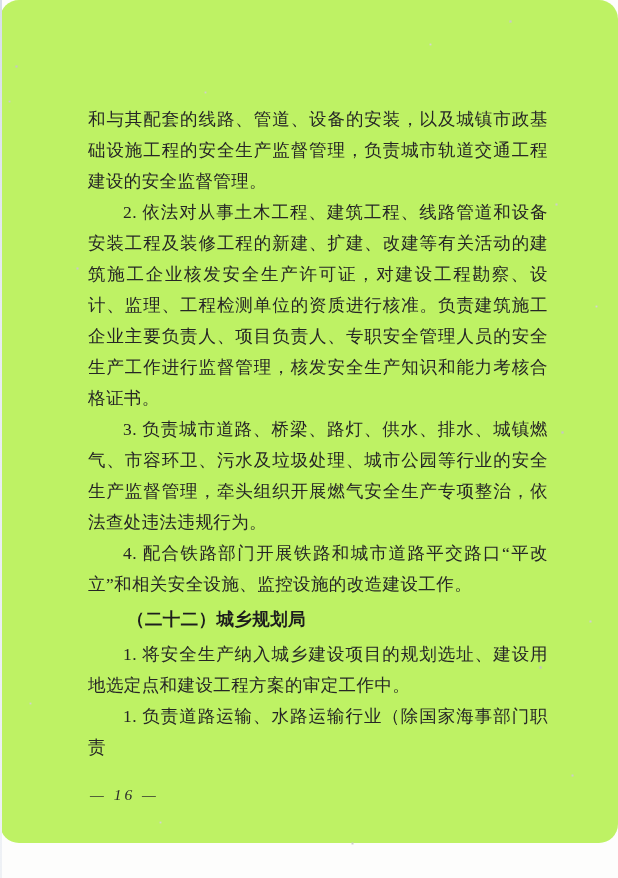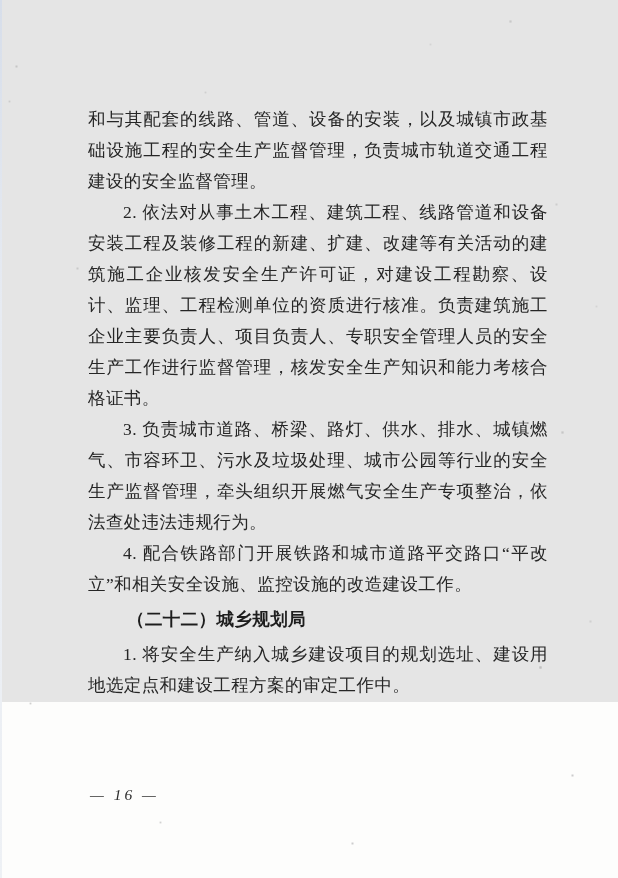--- a/index.html
+++ b/index.html
@@ -6,23 +6,24 @@
     margin: 0;
     padding: 0;
     width: 618px;
     height: 878px;
     background: #fdfdfc;
     overflow: hidden;
   }
   .page {
     position: relative;
     width: 618px;
-    height: 702px;
-    background: #e5e5e5;
+    height: 843px;
+    background: #bef264;
     font-family: "Liberation Serif", "DejaVu Serif", serif;
+    border-radius: 19px;
   }
   
   .left-edge {
     position: absolute;
     left: 0;
     top: 0;
     width: 2px;
     height: 878px;
     background: linear-gradient(180deg, #d7deea 0%, #e7ebf2 35%, #eef1f5 100%);
   }
@@ -95,16 +96,17 @@
   <div class="left-edge"></div>
   <div class="specks"></div>
 
   <main class="text-area">
     <p class="para no-indent">和与其配套的线路、管道、设备的安装，以及城镇市政基础设施工程的安全生产监督管理，负责城市轨道交通工程建设的安全监督管理。</p>
     <p class="para">2. 依法对从事土木工程、建筑工程、线路管道和设备安装工程及装修工程的新建、扩建、改建等有关活动的建筑施工企业核发安全生产许可证，对建设工程勘察、设计、监理、工程检测单位的资质进行核准。负责建筑施工企业主要负责人、项目负责人、专职安全管理人员的安全生产工作进行监督管理，核发安全生产知识和能力考核合格证书。</p>
     <p class="para">3. 负责城市道路、桥梁、路灯、供水、排水、城镇燃气、市容环卫、污水及垃圾处理、城市公园等行业的安全生产监督管理，牵头组织开展燃气安全生产专项整治，依法查处违法违规行为。</p>
     <p class="para">4. 配合铁路部门开展铁路和城市道路平交路口“平改立”和相关安全设施、监控设施的改造建设工作。</p>
     <h3 class="heading">（二十二）城乡规划局</h3>
     <p class="para">1. 将安全生产纳入城乡建设项目的规划选址、建设用地选定点和建设工程方案的审定工作中。</p>
+    <p class="para">1. 负责道路运输、水路运输行业（除国家海事部门职责</p>
   </main>
 
   <footer class="page-footer">— 16 —</footer>
 </div>
 
 </body></html>

